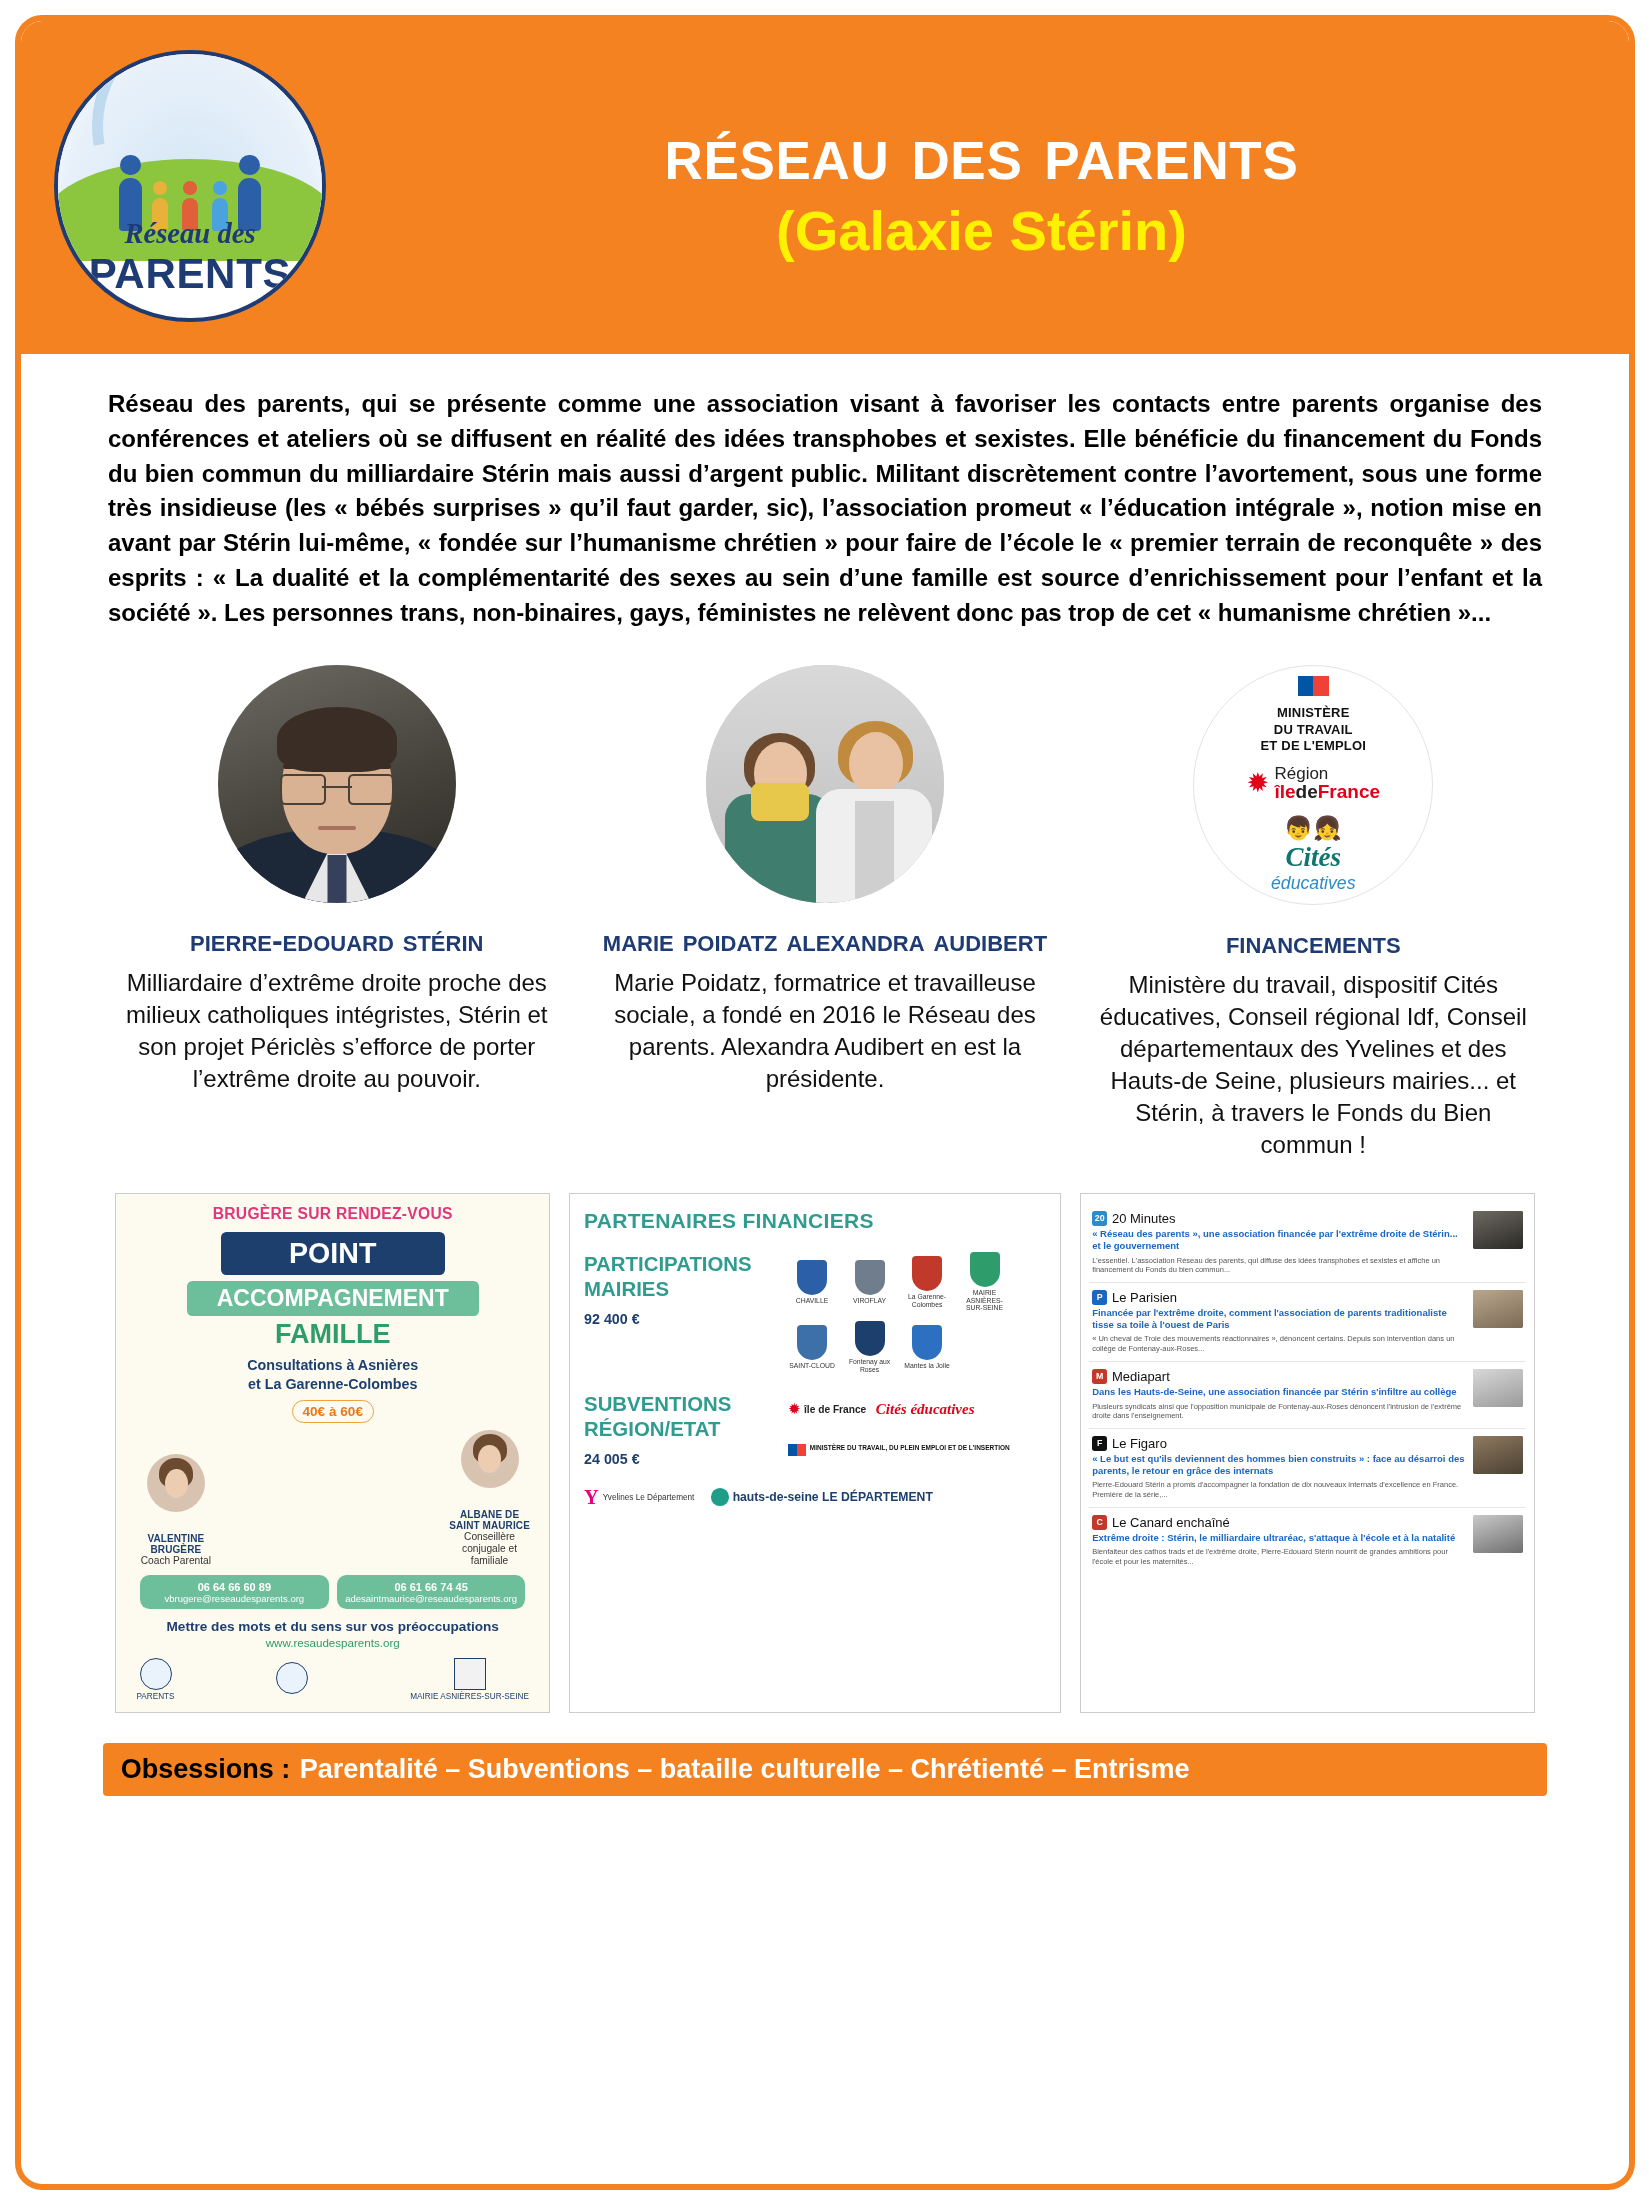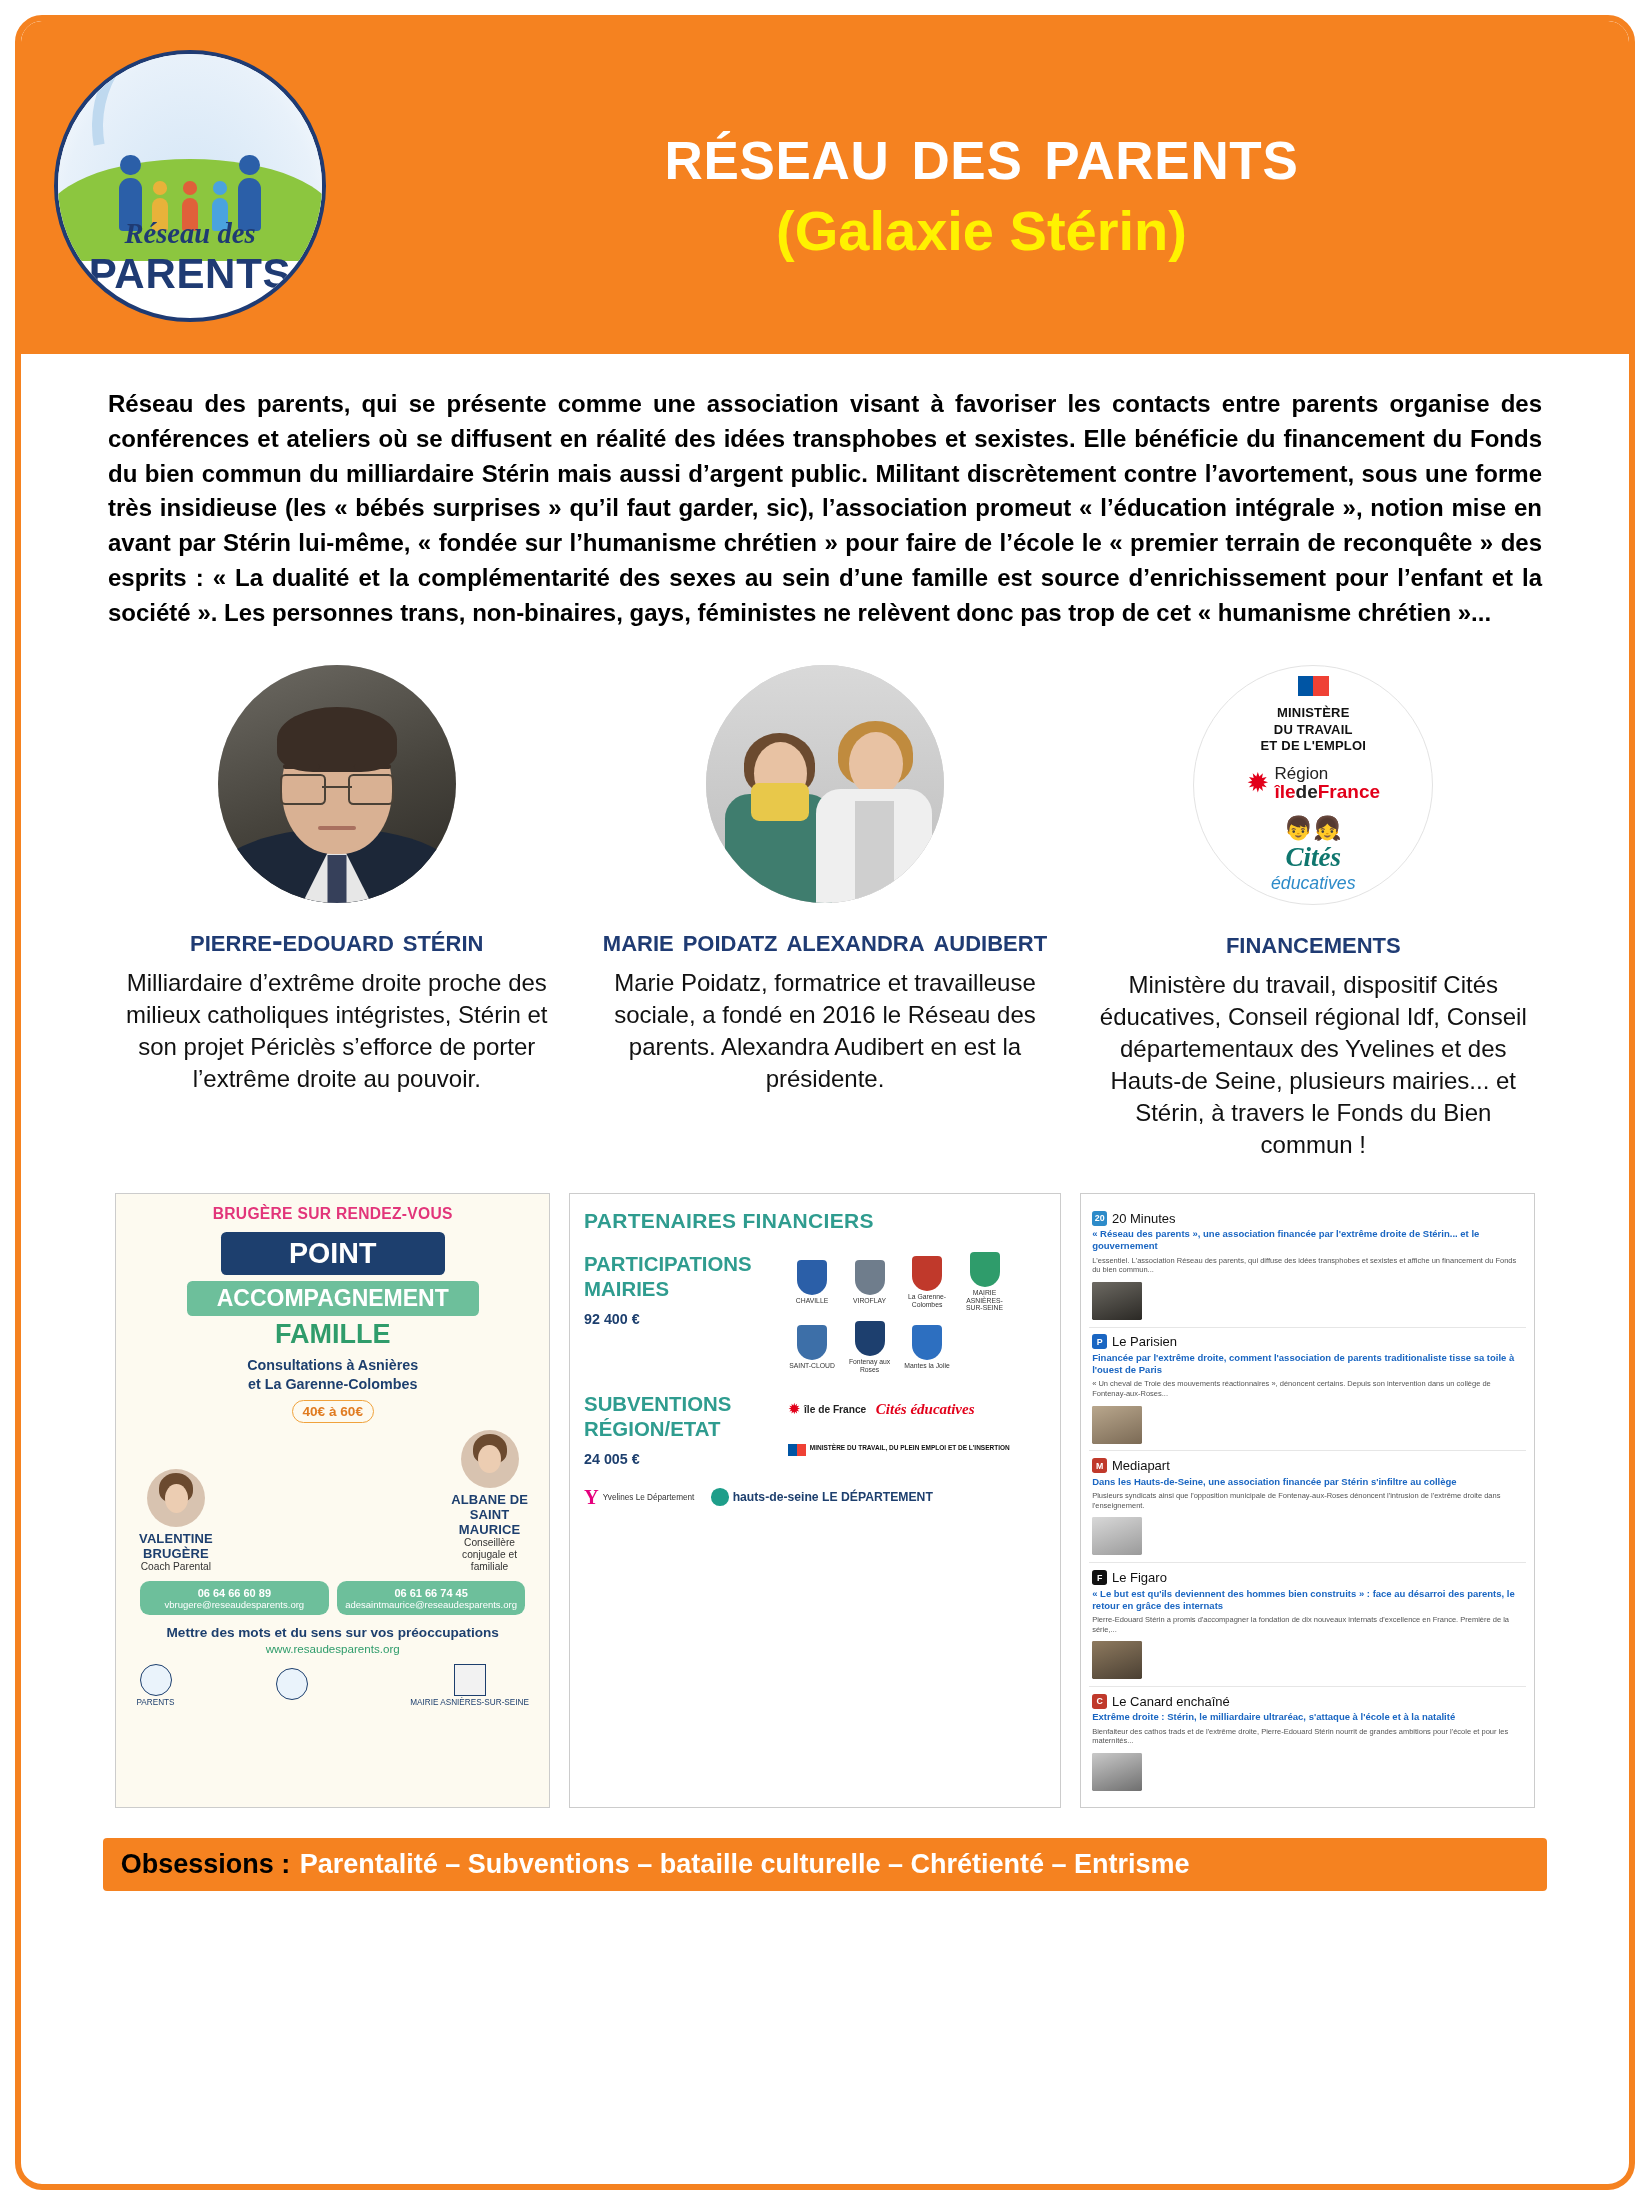--- a/index.html
+++ b/index.html
@@ -281,21 +281,21 @@
   .flyer-point { margin: 8.2px auto 0 auto; width: 224px; background:#1d3f6e; color:#ffffff; font-size:28.6px; font-weight:bold; text-align:center; border-radius:5.4px; padding:5.4px 0;}
   .flyer-accomp { margin: 5.4px auto 0 auto; width: 292px; background:#6dbf9b; color:#ffffff; font-size:23px; font-weight:bold; text-align:center; border-radius:5.4px; padding:4.1px 0;}
   .flyer-famille { text-align:center; color:#2f9c6b; font-size:27px; font-weight:bold; margin-top:2.7px;}
   .flyer-sub { text-align:center; color:#1d3f6e; font-weight:bold; font-size:14.3px; line-height:1.3; margin-top:6.8px;}
   .flyer-price { margin: 6.8px auto; width:80px; border:1.4px solid #f0a23c; color:#e07b20; border-radius:13.6px; text-align:center; font-size:13.6px; font-weight:bold; padding:2.7px 0;}
   .flyer-people { display:flex; justify-content:space-between; align-items:flex-end; margin-top:4.1px; padding: 0 5.4px;}
   .fp { width: 90px; text-align:center;}
   .fp .ph { width:58px; height:58px; border-radius:50%; margin:0 auto; background:#d8c3b0; position:relative; overflow:hidden;}
   .fp .ph .hh { position:absolute; left:12.2px; top:4.1px; width:34px; height:30px; border-radius:50% 50% 40% 40%; background:#6b4a2f;}
   .fp .ph .ff { position:absolute; left:17.7px; top:15px; width:23px; height:28.6px; border-radius:50%; background:#eccdb2;}
-  .fp .nm { color:#1d3f6e; font-weight:bold; font-size:13px; margin-top:4px; letter-spacing:0.1px;text-align:center;}
+  .fp .nm { color:#1d3f6e; font-weight:bold; font-size:10px; margin-top:21px; letter-spacing:0.1px;text-align:center;}
   .fp .rl { color:#333; font-size:10.2px; line-height:1.2;}
   .flyer-mid-ill { width: 82px; }
   .flyer-contacts { display:flex; gap:8.2px; justify-content:center; margin-top:8.2px;}
   .fc { background:#6dbf9b; color:#ffffff; border-radius:9.5px; padding:5.4px 6.8px; text-align:center; width:175px;}
   .fc .tel { font-size:11px; font-weight:bold; }
   .fc .mail { font-size:9.5px; }
   .flyer-foot { text-align:center; color:#1d3f6e; font-weight:bold; font-size:13.6px; margin-top:9.5px;}
   .flyer-url { text-align:center; color:#2f9c6b; font-size:11.6px; margin-top:2.7px;}
   .flyer-logos { display:flex; justify-content:space-between; align-items:center; margin-top:8.2px; padding: 0 11px;}
   .flyer-logos .fl { font-size:8.2px; color:#1d3f6e; text-align:center; line-height:1.1;}
@@ -318,21 +318,21 @@
   .min-mini { display:flex; gap:4.1px; align-items:flex-start; font-size:6.5px; font-weight:bold; color:#111; line-height:1.15;}
   .yv { display:flex; align-items:center; gap:4.1px;}
   .yv .y { color:#e5007d; font-size:20.4px; font-weight:bold; font-family:"Liberation Serif", serif;}
   .yv .yt { font-size:8.2px; color:#333; line-height:1.15;}
   .hds { display:flex; align-items:center; gap:4.1px;padding-left:7px;}
   .hds .dot { width:17.7px; height:17.7px; border-radius:50%; background:#1e9e8a;}
   .hds .ht { line-height:1.1;}
   .hds .ht .a { font-size:12.2px; font-weight:bold; color:#1d3f6e;}
 
   
-  .press-item { display:flex; gap:6.8px; padding: 6.8px 2.7px; border-bottom:0.7px solid #e6e6e6;flex-direction:column;}
+  .press-item { display:flex; gap:6.8px; padding: 6.8px 2.7px; border-bottom:0.7px solid #e6e6e6;}
   .press-item:last-child { border-bottom:none; }
   .press-main { flex:1; }
   .press-src { display:flex; align-items:center; gap:4.8px; margin-bottom:2.7px;}
   .src-badge { width:15px; height:15px; border-radius:2.7px; color:#fff; font-size:8.8px; font-weight:bold; display:flex; align-items:center; justify-content:center;}
   .src-name { font-size:13px; color:#111; }
   .press-title { color:#1a66c2; font-size:9.5px; font-weight:bold; line-height:1.25;}
   .press-desc { color:#555; font-size:7.5px; line-height:1.3; margin-top:3.4px;}
   .press-thumb { width:50px; height:38px; flex:none; border-radius:1.4px; background:#bbb; overflow:hidden; position:relative;}
 
   

